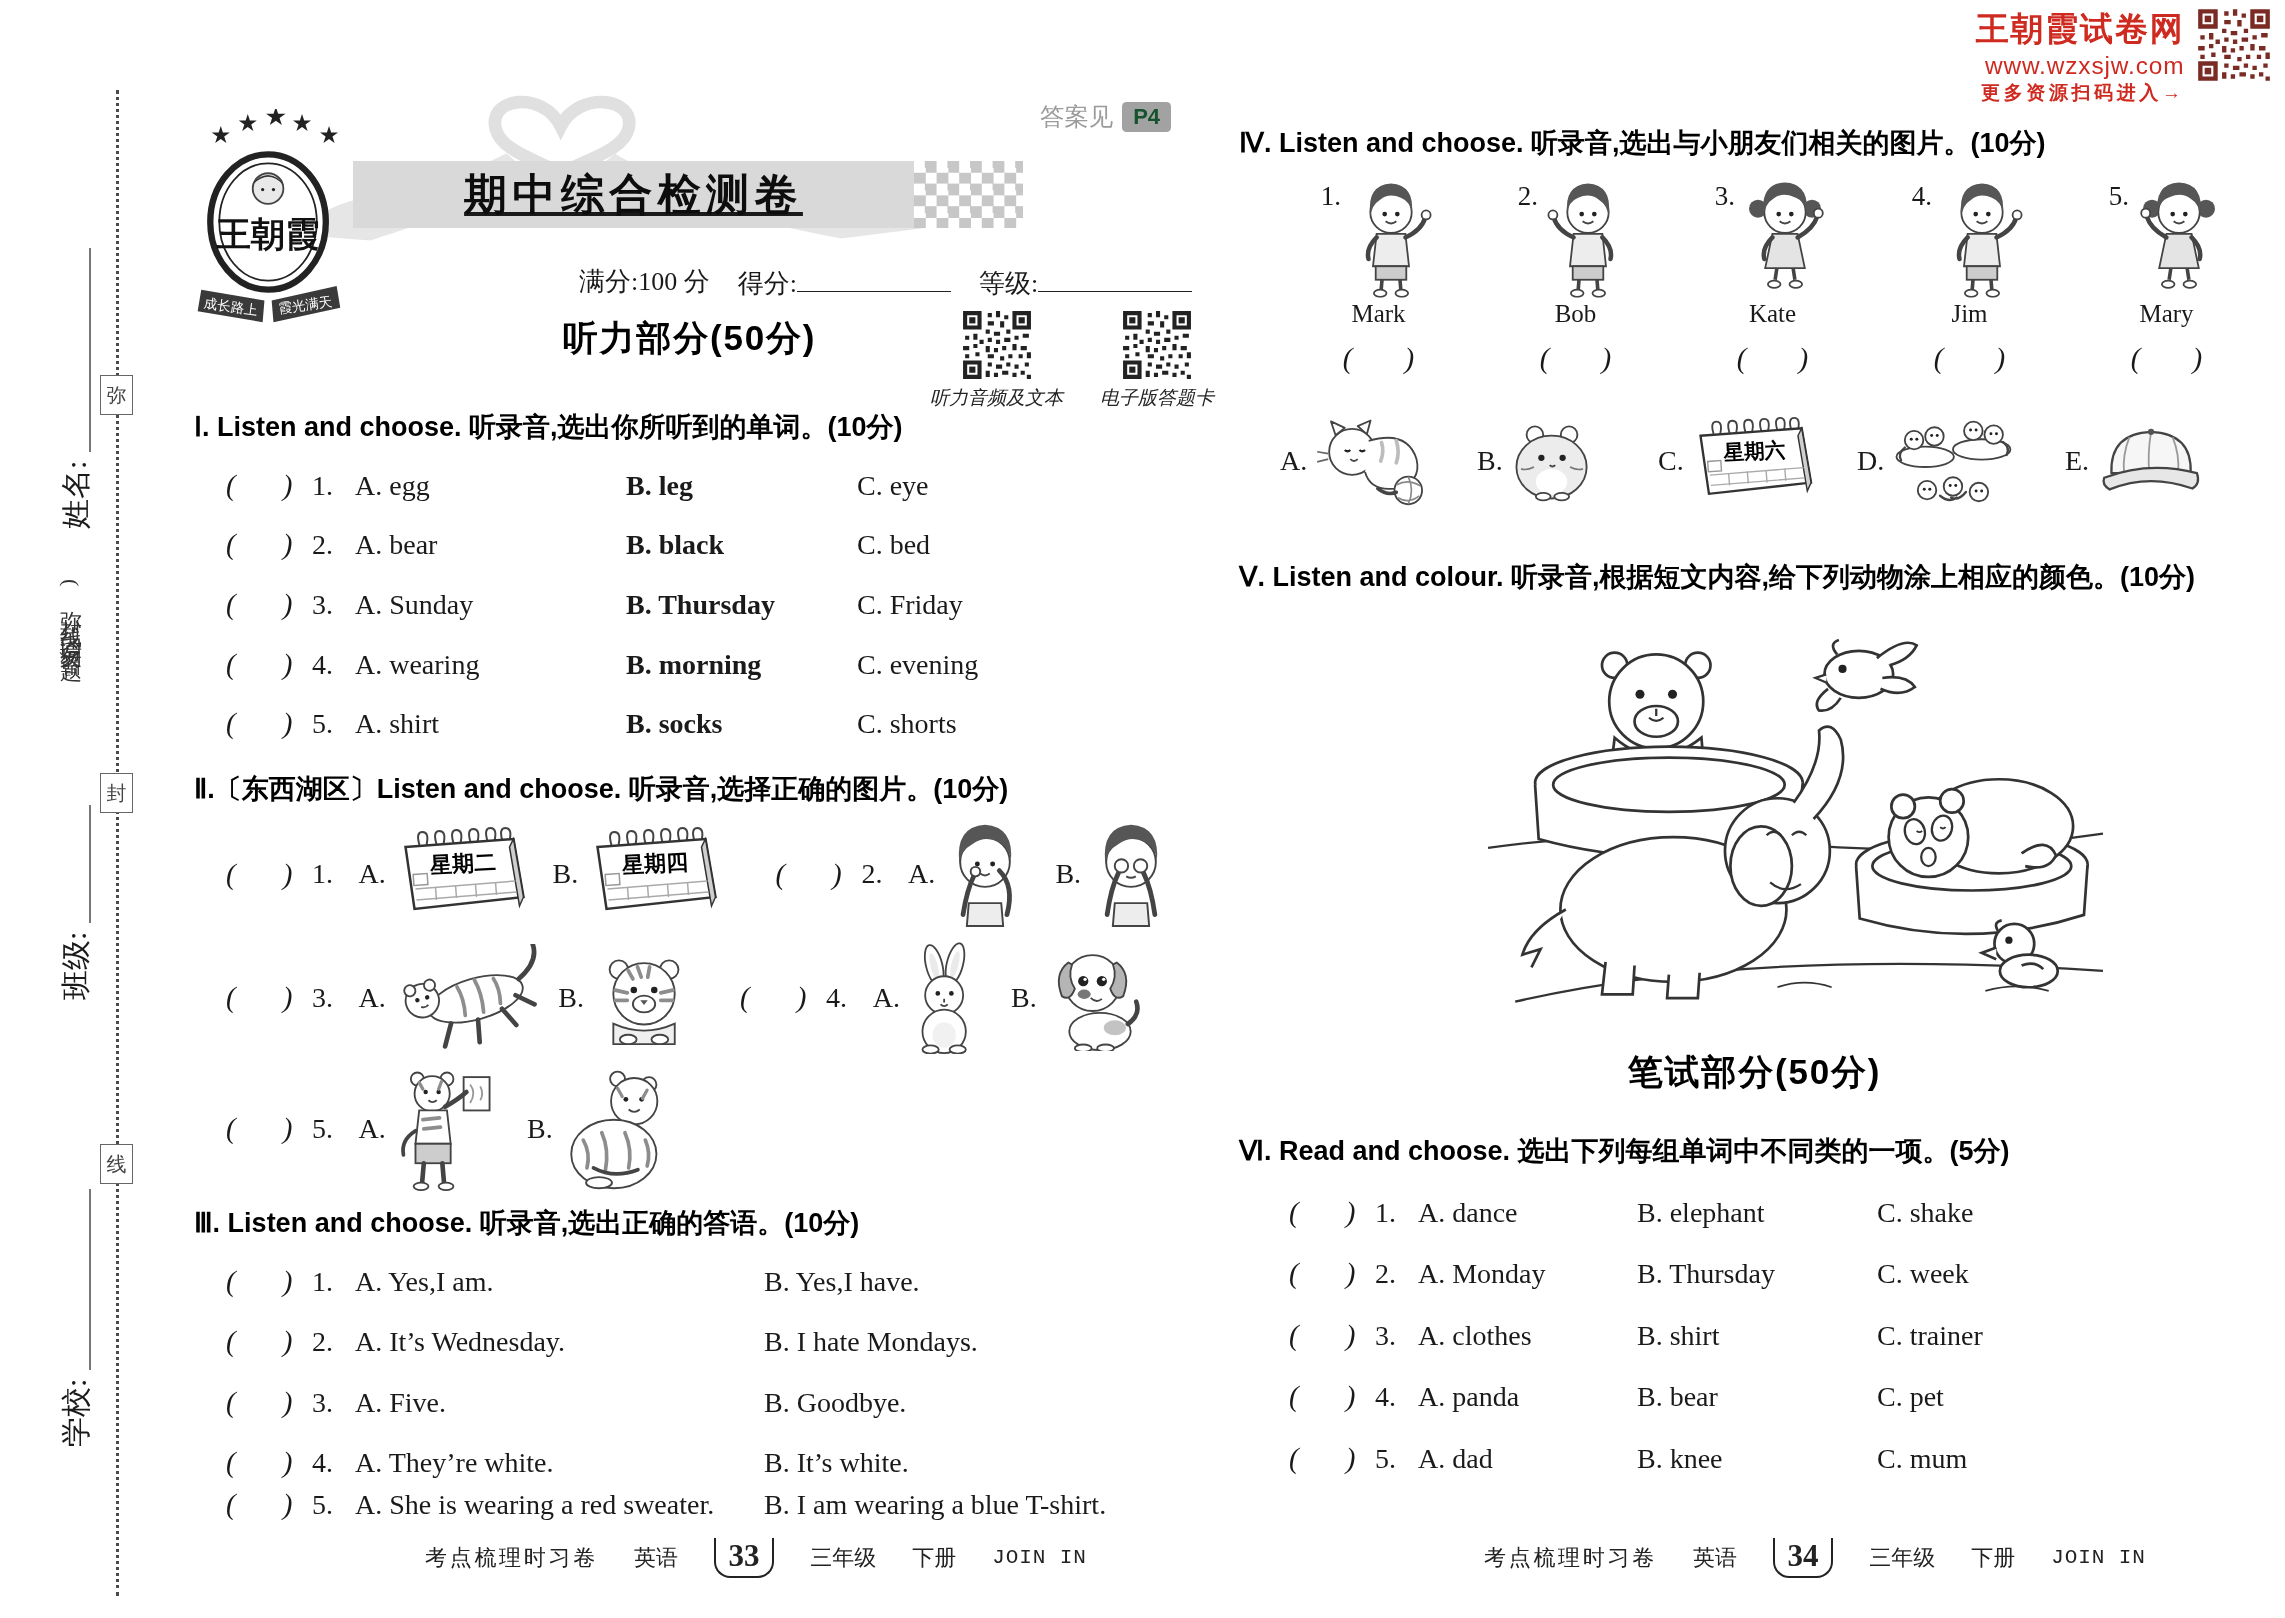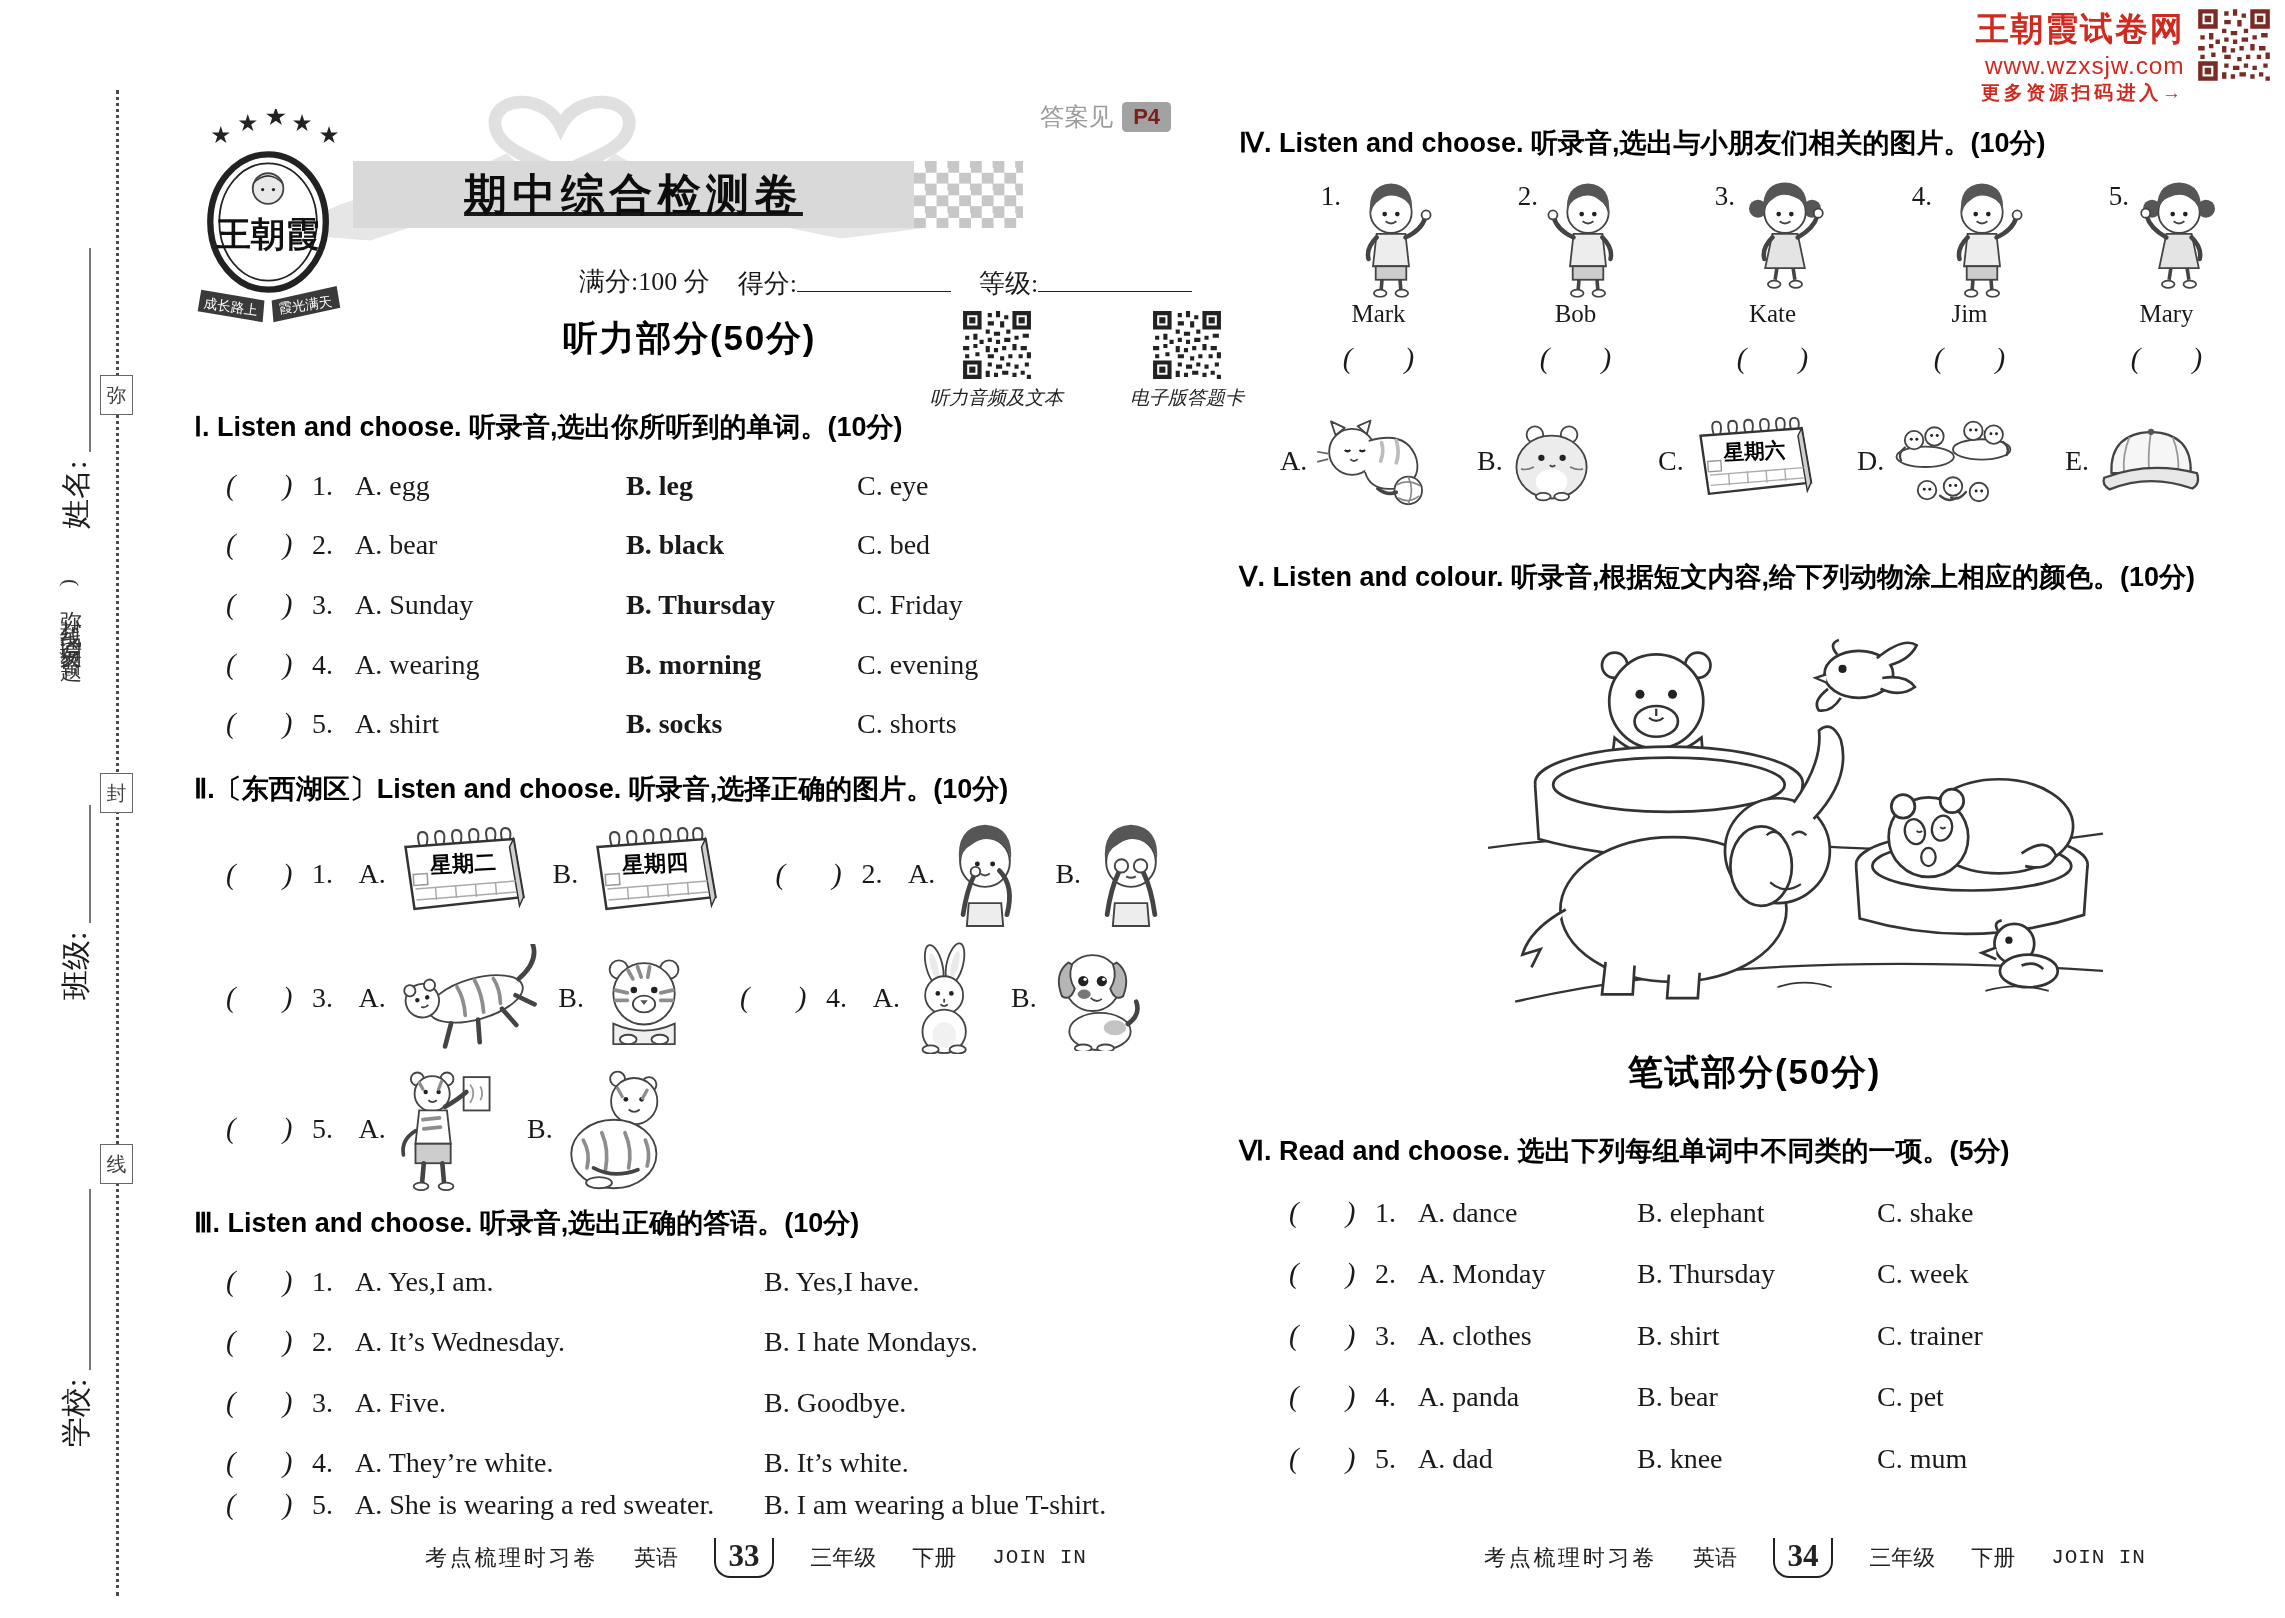--- a/index.html
+++ b/index.html
@@ -24,26 +24,26 @@
   .sealbox{position:absolute;left:100px;width:31px;height:38px;background:#fff;border:1.8px solid #666;
            display:flex;align-items:center;justify-content:center;font-size:20px;color:#444;}
   
   .banner{position:absolute;left:353px;top:161px;width:561px;height:67px;background:#d9d9d9;
           display:flex;align-items:center;justify-content:center;text-decoration:underline;}
   .banner-title{font-family:"Liberation Sans",sans-serif;font-weight:700;font-size:43px;letter-spacing:5.4px;color:#0d0d0d;}
   .checker{position:absolute;left:914px;top:161px;width:109px;height:67px;
            background:repeating-conic-gradient(#c7c7c7 0% 25%, #ffffff 0% 50%);background-size:22.6px 22.6px;}
   .ansref{position:absolute;left:1040px;top:101px;display:flex;align-items:center;gap:9px;
           font-family:"Liberation Sans",sans-serif;font-size:24.4px;color:#9b9b9b;}
-  .ansbadge{background:#a2a2a2;color:#7f1d1d;font-weight:700;font-size:22px;padding:1.8px 11px;border-radius:4.5px;}
+  .ansbadge{background:#a2a2a2;color:#14532d;font-weight:700;font-size:22px;padding:1.8px 11px;border-radius:4.5px;}
   .scoreline{position:absolute;left:579px;top:264px;display:flex;gap:28px;font-size:26px;}
   .scoreline .blank{display:inline-block;width:154px;border-bottom:1.8px solid #222;height:27px;}
   .parth{position:absolute;font-family:"Liberation Sans",sans-serif;font-weight:700;font-size:35px;color:#000;
          text-align:center;letter-spacing:1.8px;}
-  .qrblock{position:absolute;left:930px;top:309px;display:flex;gap:67px;}
+  .qrblock{position:absolute;left:930px;top:309px;display:flex;gap:37px;}
   .qrunit{display:flex;flex-direction:column;align-items:center;gap:3.6px;}
   .qrlabel{font-size:19px;font-style:italic;color:#222;}
   
   .h{position:absolute;font-family:"Liberation Sans",sans-serif;font-weight:700;font-size:27px;color:#000;}
   .row{position:absolute;display:flex;align-items:baseline;font-size:28px;}
   .brk{display:inline-flex;width:86px;font-size:29px;}
   .brk .gap{display:inline-block;width:47px;}
   .num{display:inline-block;width:43px;}
   .r1 .oA{width:271px;} .r1 .oB{width:231px;font-weight:bold;} .r1 .oC{flex:1;}
   .r3 .oA{width:409px;} .r3 .oB{flex:1;}

